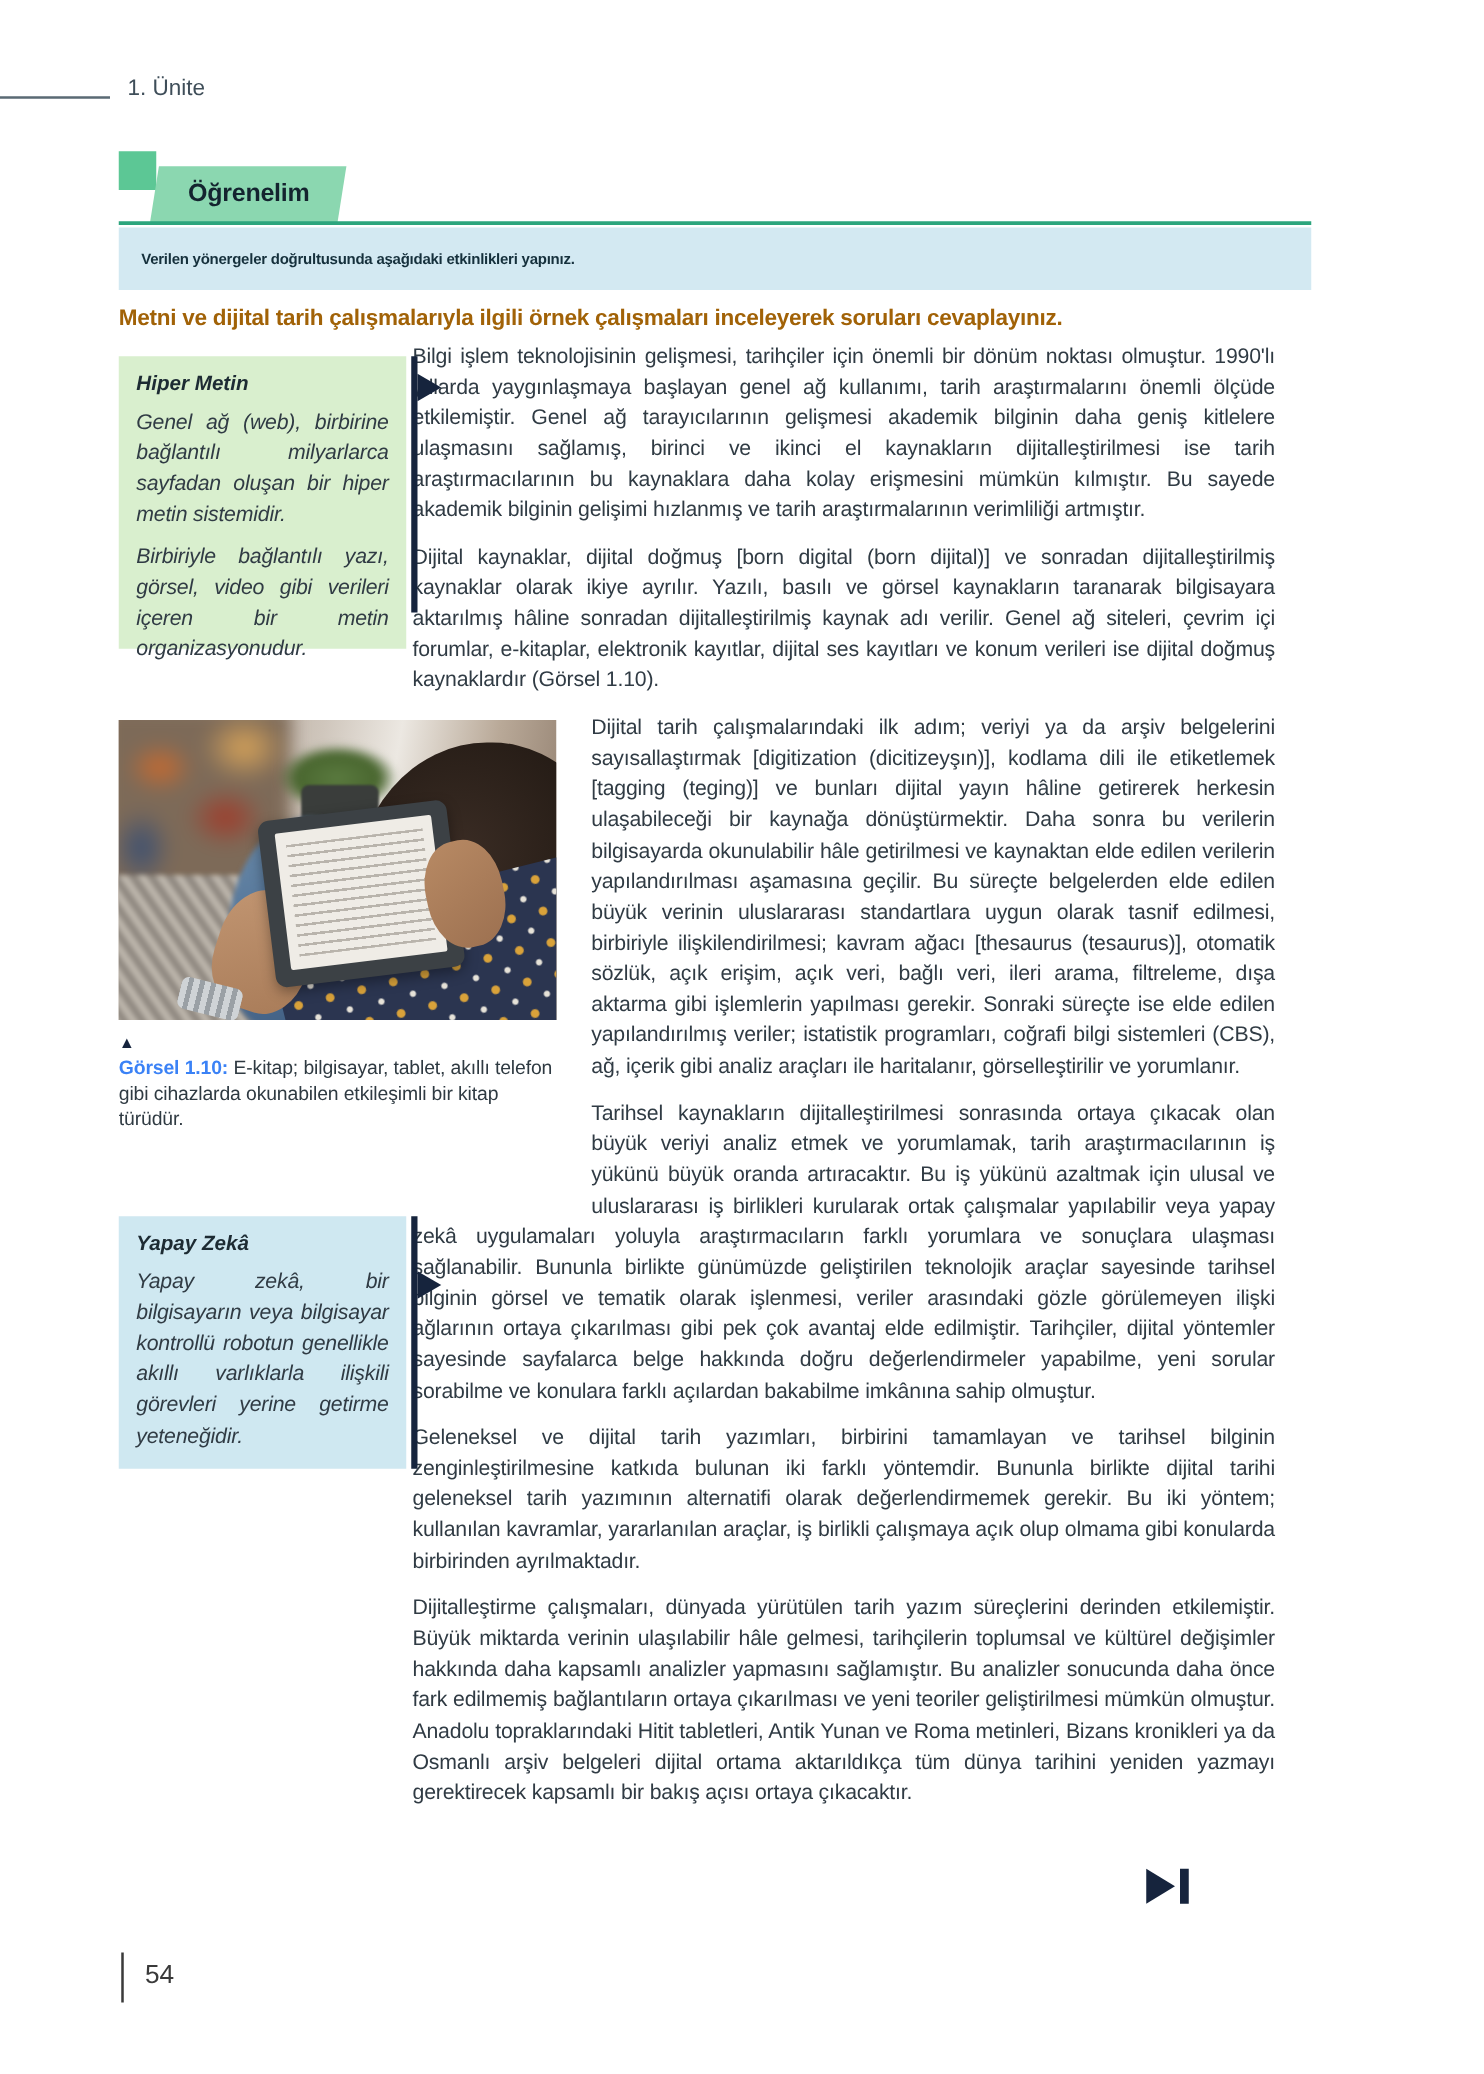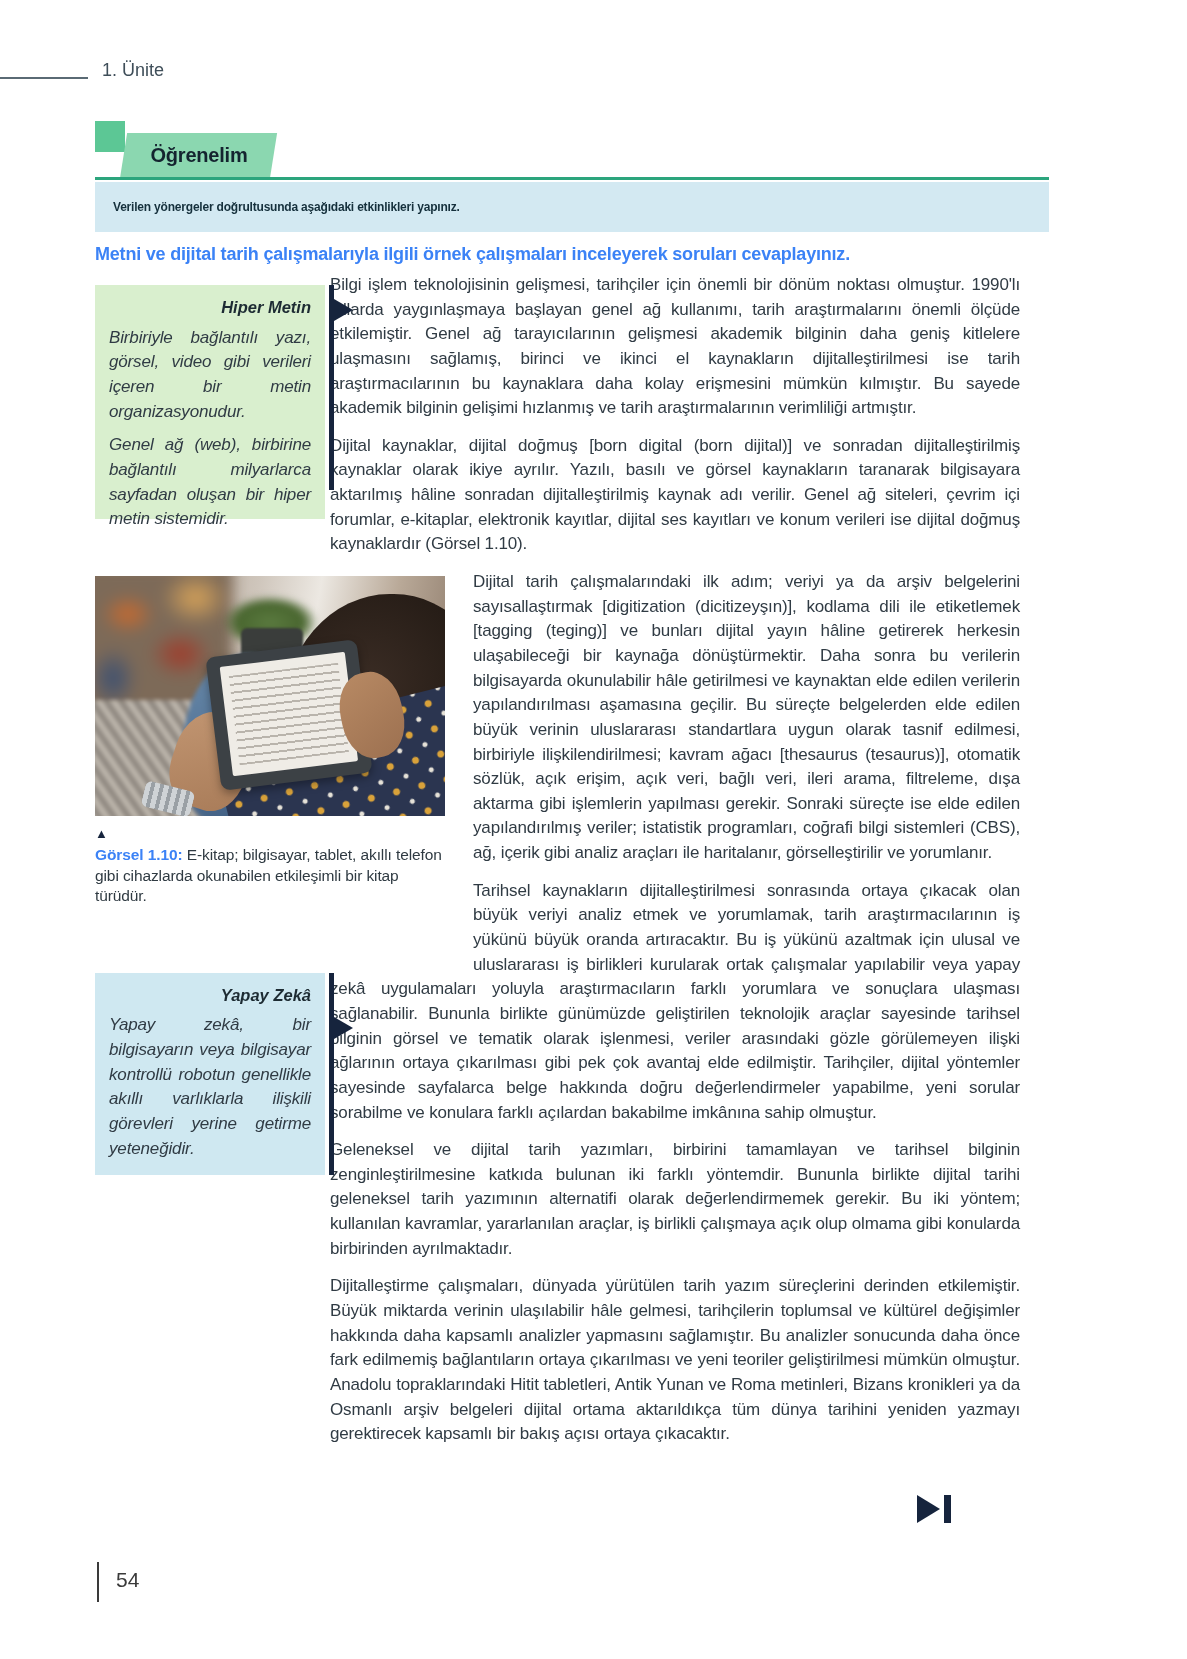--- a/index.html
+++ b/index.html
@@ -21,32 +21,32 @@
     padding:11px 0 0 26px;letter-spacing:-0.2px;
   }
   
   .content{position:absolute;left:95px;top:177px;width:955px;}
   .teal-rule{height:3px;background:#2ca57d;}
   .banner{
     margin-top:2px;height:50px;background:#d3e9f2;display:flex;align-items:center;
     font-weight:bold;font-size:12px;color:#15303c;padding-left:18px;box-sizing:border-box;
     letter-spacing:-0.2px;
   }
-  .intro{margin:12px 0 0 0;width:930px;font-weight:bold;font-size:18px;color:#3b82f6;letter-spacing:-0.2px;}
+  .intro{margin:12px 0 0 0;width:930px;font-weight:bold;font-size:18px;color:#a16207;letter-spacing:-0.2px;}
   .body-flow{margin-left:235px;width:690px;margin-top:8px;}
   .body-flow p{
     margin:0 0 13px 0;font-size:17px;line-height:1.45;text-align:justify;
     color:#303b44;letter-spacing:-0.15px;
   }
   
   .side-box{
     position:relative;float:left;width:230px;box-sizing:border-box;padding:12px 14px;
     font-style:italic;font-size:15.5px;line-height:1.32;color:#33424a;
   }
-  .side-box .box-title{font-weight:bold;font-size:16.5px;color:#1d2b33;margin-bottom:7px;text-align:right;}
+  .side-box .box-title{font-weight:bold;font-size:16.5px;color:#1d2b33;margin-bottom:7px;}
   .side-box p{margin:0 0 9px 0;font-style:italic;}
   .box-green{background:#d9efce;margin:12px 5px 46px -235px;height:234px;}
   .box-blue{background:#cfe8f1;margin:2px 5px 20px -235px;height:202px;clear:left;}
   .pointer-line{position:absolute;top:0;right:-9px;width:5px;background:#16243d;}
   .box-green .pointer-line{height:205px;}
   .box-blue .pointer-line{height:100%;}
   .pointer-arrow{
     position:absolute;right:-28px;width:0;height:0;
     border:11px solid transparent;border-left:19px solid #16243d;border-right:0;
   }
@@ -122,22 +122,22 @@
     <div class="teal-rule"></div>
     <div class="banner">
       <span>Verilen yönergeler doğrultusunda aşağıdaki etkinlikleri yapınız.</span>
     </div>
     <div class="intro">Metni ve dijital tarih çalışmalarıyla ilgili örnek çalışmaları inceleyerek soruları cevaplayınız.</div>
 
     <div class="body-flow">
 
       <div class="side-box box-green">
         <div class="box-title">Hiper Metin</div>
+        <p>Genel ağ (web), birbirine bağlantılı milyarlarca sayfadan oluşan bir hiper metin sistemidir.</p>
         <p>Birbiriyle bağlantılı yazı, görsel, video gibi verileri içeren bir metin organizasyonudur.</p>
-        <p>Genel ağ (web), birbirine bağlantılı milyarlarca sayfadan oluşan bir hiper metin sistemidir.</p>
         <div class="pointer-line"></div>
         <div class="pointer-arrow"></div>
       </div>
 
       <p>Bilgi işlem teknolojisinin gelişmesi, tarihçiler için önemli bir dönüm noktası olmuştur. 1990'lı yıllarda yaygınlaşmaya başlayan genel ağ kullanımı, tarih araştırmalarını önemli ölçüde etkilemiştir. Genel ağ tarayıcılarının gelişmesi akademik bilginin daha geniş kitlelere ulaşmasını sağlamış, birinci ve ikinci el kaynakların dijitalleştirilmesi ise tarih araştırmacılarının bu kaynaklara daha kolay erişmesini mümkün kılmıştır. Bu sayede akademik bilginin gelişimi hızlanmış ve tarih araştırmalarının verimliliği artmıştır.</p>
       <p>Dijital kaynaklar, dijital doğmuş [born digital (born dijital)] ve sonradan dijitalleştirilmiş kaynaklar olarak ikiye ayrılır. Yazılı, basılı ve görsel kaynakların taranarak bilgisayara aktarılmış hâline sonradan dijitalleştirilmiş kaynak adı verilir. Genel ağ siteleri, çevrim içi forumlar, e-kitaplar, elektronik kayıtlar, dijital ses kayıtları ve konum verileri ise dijital doğmuş kaynaklardır (Görsel 1.10).</p>
 
       <div class="figure">
         <div class="photo">
           <div class="p-shelf"></div>

